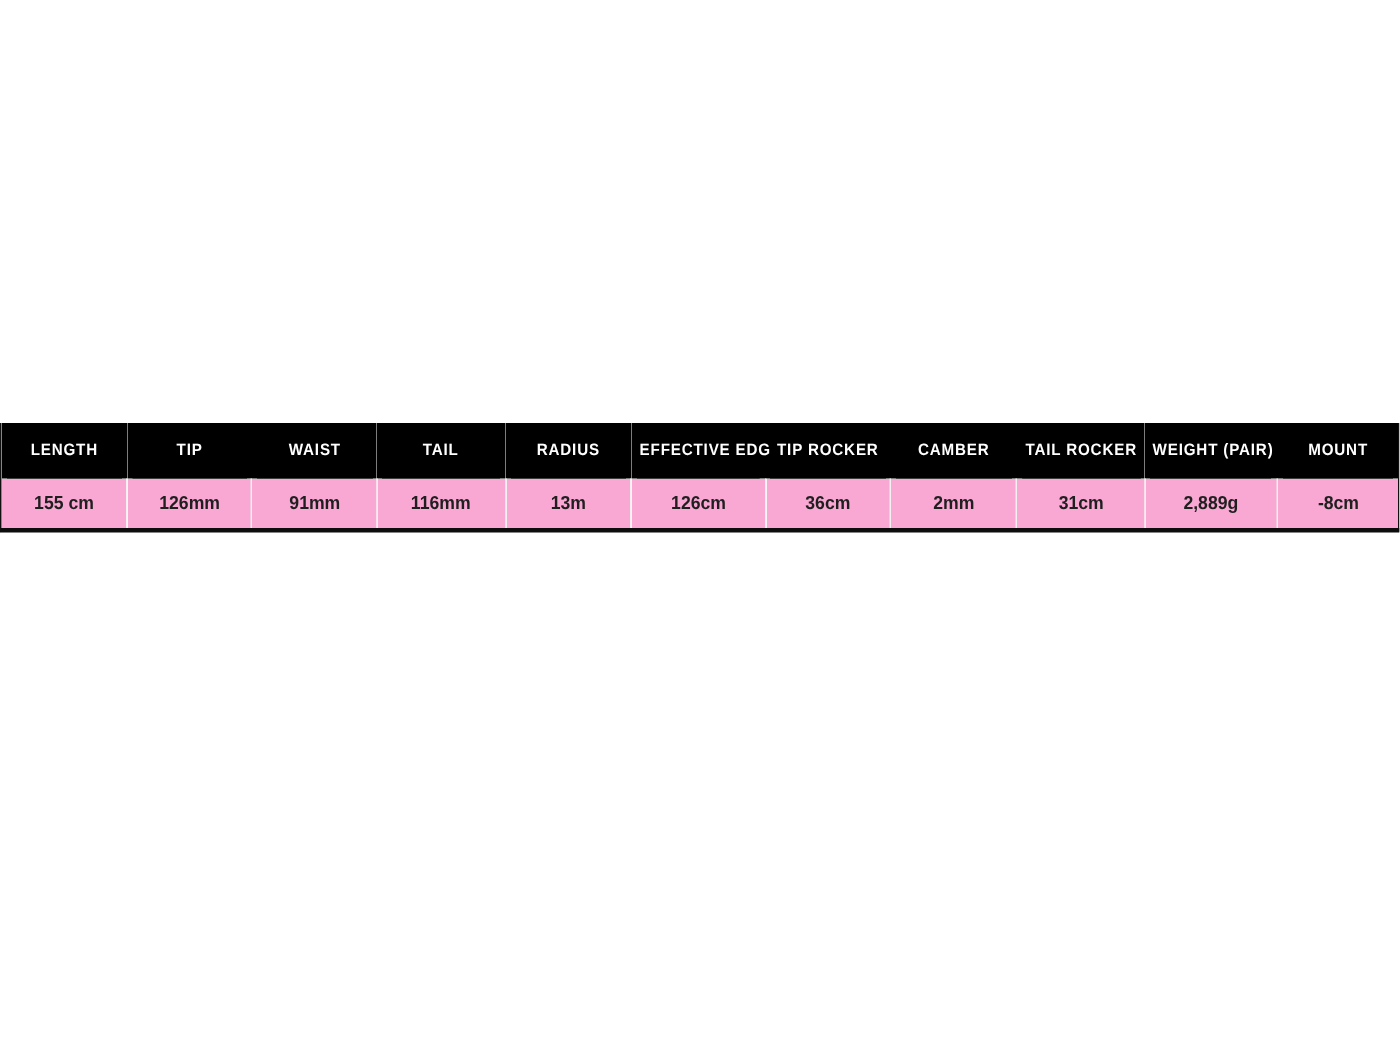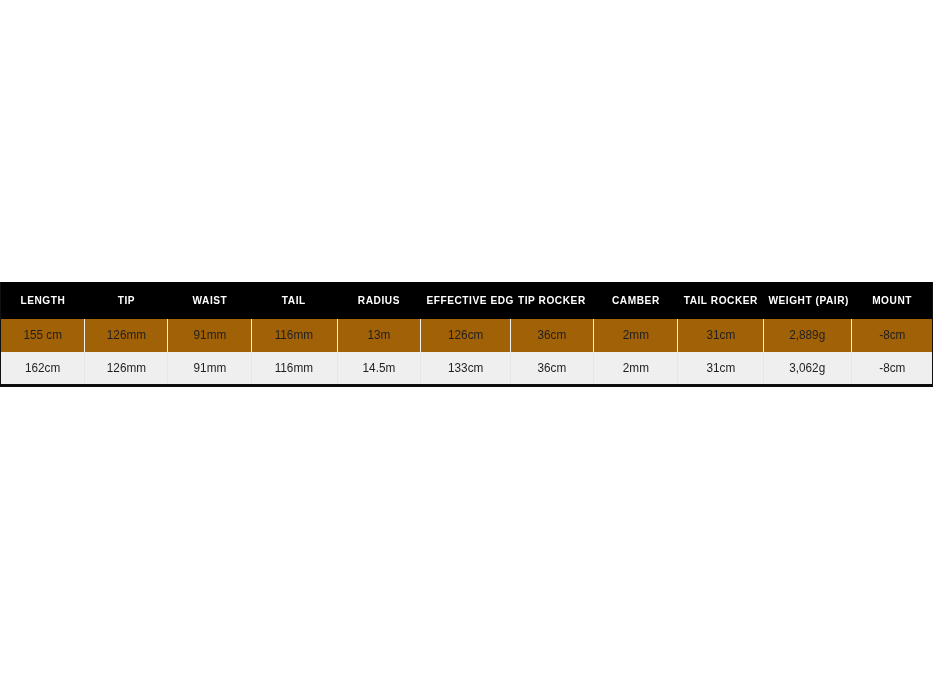--- a/index.html
+++ b/index.html
@@ -65,21 +65,21 @@
     vertical-align: middle;
     line-height: 1;
     border-right: 1px solid #f0f0f0;
     font-stretch: condensed;
     transform: scaleX(0.94);
   }
   table.spec-table tbody td:last-child {
     border-right: none;
   }
 
-  table.spec-table tbody tr.row-odd  { background: #a16207; }
+  table.spec-table tbody tr.row-odd  { background: #f9a8d4; font-weight: bold; }
   table.spec-table tbody tr.row-even { background: #efefef; }
   table.spec-table tbody tr.row-even td { border-right-color: #e6e6e6; }
 </style>
 </head>
 <body>
 
 <div class="spec-table-wrap">
   <table class="spec-table">
     <colgroup>
         <col style="width: 9%;">
@@ -116,28 +116,15 @@
           <td>91mm</td>
           <td>116mm</td>
           <td>13m</td>
           <td>126cm</td>
           <td>36cm</td>
           <td>2mm</td>
           <td>31cm</td>
           <td>2,889g</td>
           <td>-8cm</td>
         </tr>
-        <tr class="row-even">
-          <td>162cm</td>
-          <td>126mm</td>
-          <td>91mm</td>
-          <td>116mm</td>
-          <td>14.5m</td>
-          <td>133cm</td>
-          <td>36cm</td>
-          <td>2mm</td>
-          <td>31cm</td>
-          <td>3,062g</td>
-          <td>-8cm</td>
-        </tr>
       </tbody>
   </table>
 </div>
 
 </body></html>

